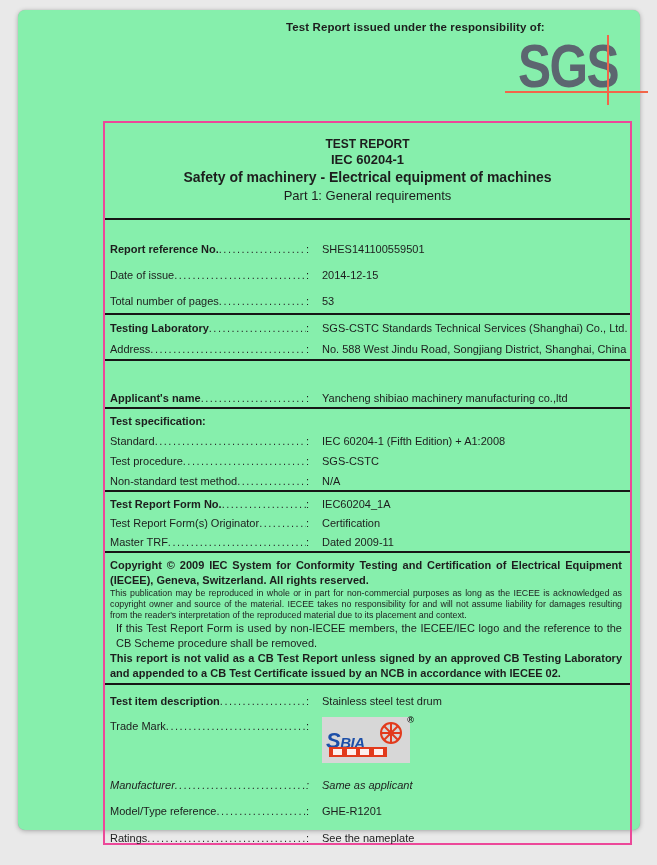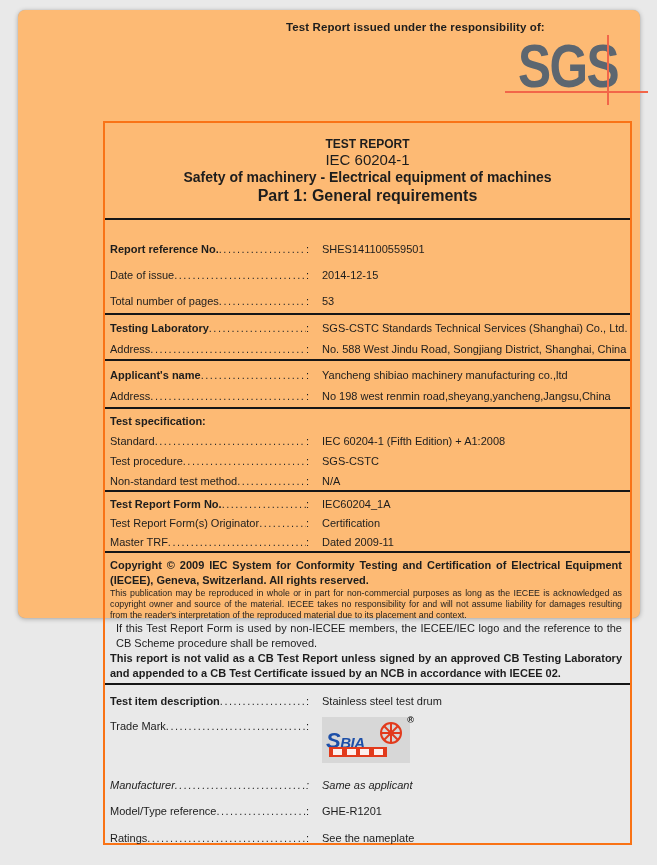--- a/index.html
+++ b/index.html
@@ -5,60 +5,60 @@
   * { box-sizing: border-box; margin: 0; padding: 0; }
   html,body { width:657px; height:865px; }
   body {
     background:#e9e9e9;
     font-family:"Liberation Sans", sans-serif;
     color:#1d1d1d;
     overflow:hidden;
   }
   .stage { position:relative; width:657px; height:865px; }
   .page {
-    position:absolute; left:18px; top:10px; width:622px; height:608px;
-    background:#fdba74; border-radius:7px;
+    position:absolute; left:18px; top:10px; width:622px; height:820px;
+    background:#86efac; border-radius:7px;
     box-shadow:0 1px 5px rgba(0,0,0,.28), 0 0 1px rgba(0,0,0,.2);
   }
   
   .issued {
     position:absolute; left:268px; top:11px;
     font-size:11.5px; font-weight:bold; letter-spacing:.1px;
   }
   .sgs-text {
     position:absolute; left:500px; top:25px;
     font-size:62px; font-weight:bold; line-height:1;
     letter-spacing:-2px; color:#5c6670;
     transform:scaleX(.8); transform-origin:left top;
   }
   .sgs-vline { position:absolute; left:589px; top:25px; width:2px; height:70px; background:#f26649; }
   .sgs-hline { position:absolute; left:487px; top:81px; width:143px; height:2px; background:#f26649; }
   
   .report-table {
     position:absolute; left:85px; top:111px; width:529px; height:724px;
-    border:2px solid #f97316;
+    border:2px solid #ec4899;
     font-size:11px;
   }
   .sec { border-top:2px solid #161616; padding-left:5px; padding-right:5px; overflow:hidden; }
   .sec:first-child { border-top:none; }
   .sec-title { height:95px; text-align:center; padding-top:13px; }
   .t1 { font-size:12px; font-weight:bold; line-height:16px; }
-  .t2 { font-size:15px; font-weight:normal; line-height:15px; }
+  .t2 { font-size:13px; font-weight:bold; line-height:15px; }
   .t3 { font-size:14px; font-weight:bold; line-height:20px; }
-  .t4 { font-size:16px; font-weight:bold; line-height:18px; }
+  .t4 { font-size:13px; font-weight:normal; line-height:18px; }
   .secA { height:95px; padding-top:16px; }
   .secB { height:46px; padding-top:3px; }
   .secC { height:48px; padding-top:4px; }
   .secD { height:83px; padding-top:2px; }
   .secE { height:61px; padding-top:3px; }
   .secF { height:132px; padding:5px 8px 0 5px; }
   .secG { height:162px; padding-top:6px; }
   .secA .row { line-height:26px; }
   .secB .row { line-height:21px; }
-  .secC .row { line-height:21px; }
+  .secC .row { line-height:21px;margin-top:23px; }
   .secD .row { line-height:20px; }
   .secE .row { line-height:19px; }
   .secG .row { line-height:20px; }
   .row { display:flex; align-items:baseline; }
   .lbl { flex:0 0 199px; display:flex; align-items:baseline; overflow:hidden; }
   .lt { white-space:nowrap; }
   .lt.bold { font-weight:bold; }
   .dots { flex:1 1 auto; overflow:hidden; white-space:nowrap; color:#2a2a2a; }
   .dots::after { content:".........................................................................."; letter-spacing:1.5px; font-size:11px; }
   .colon::after { content:":"; }

